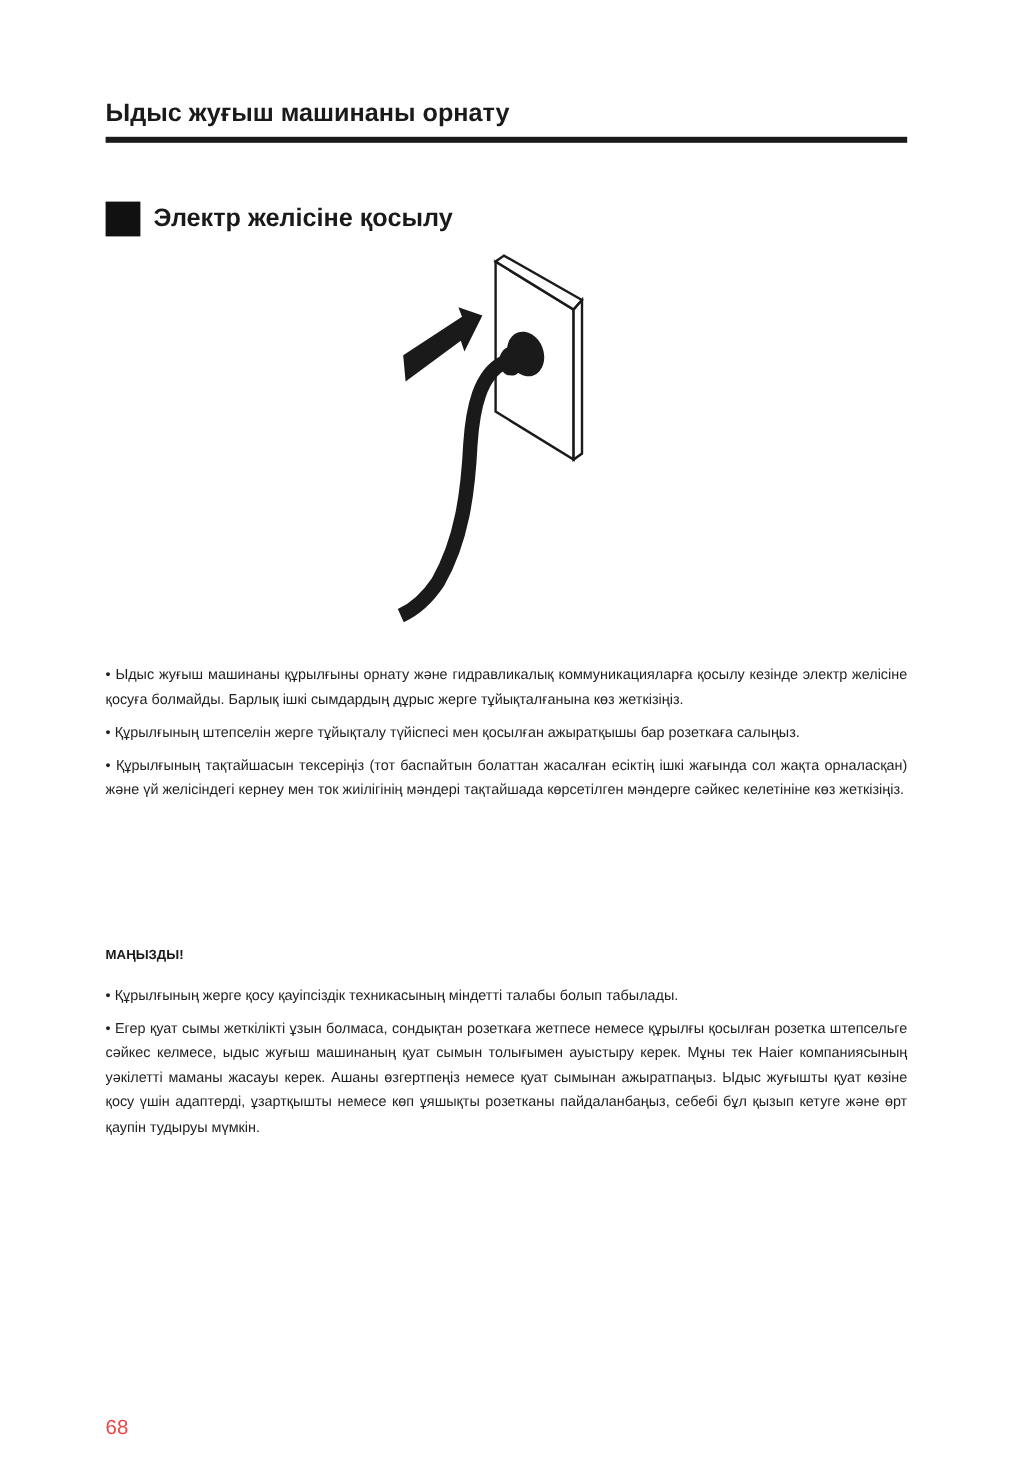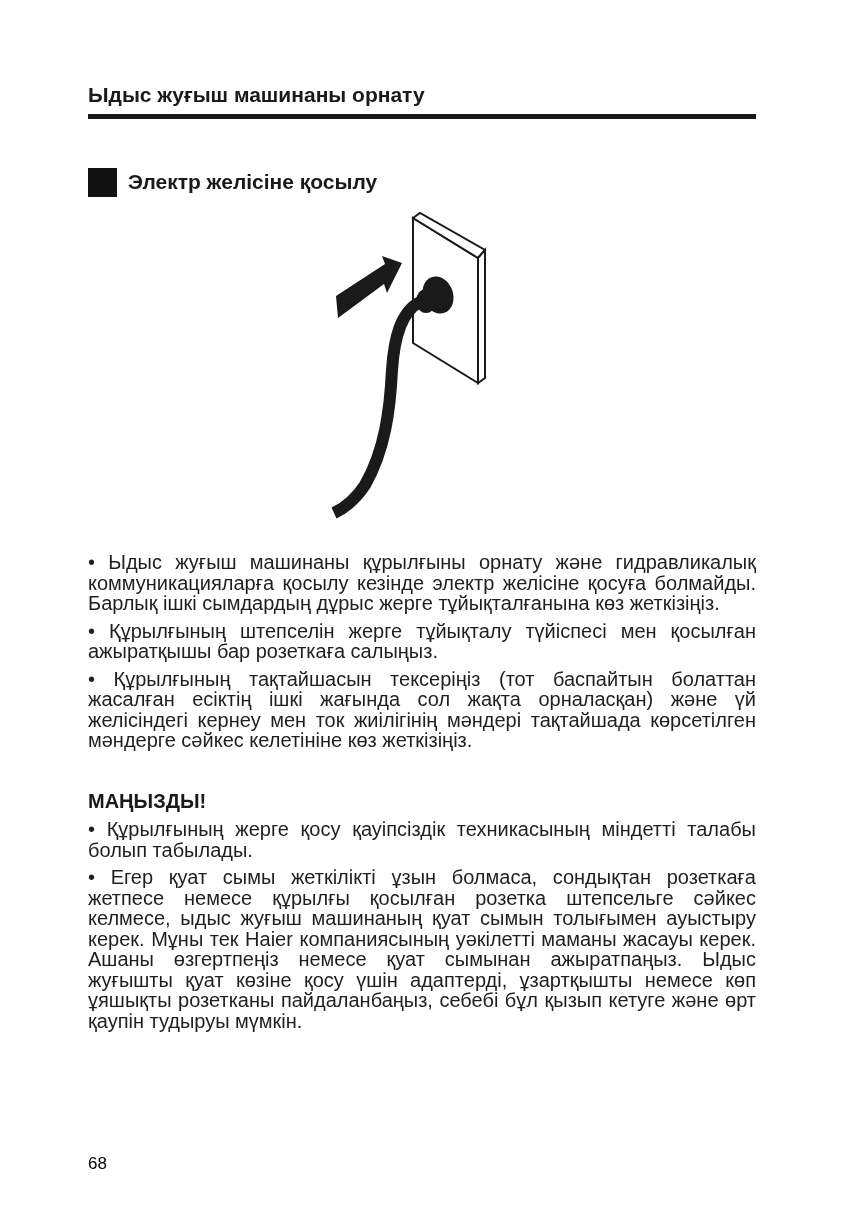--- a/index.html
+++ b/index.html
@@ -58,44 +58,44 @@
     position: absolute;
     left: 320px;
     top: 200px;
     width: 200px;
     height: 340px;
   }
   .body-text {
     position: absolute;
     left: 88px;
     width: 668px;
-    font-size: 20px;
+    font-size: 12px;
     line-height: 20.5px;
     color: #1f1f1f;
     text-align: justify;
   }
   .para {
     margin: 0 0 7px 0;
   }
   .block1 { top: 552px; }
   .important-title {
     position: absolute;
     left: 88px;
     top: 790px;
-    font-size: 20px;
+    font-size: 11px;
     font-weight: bold;
     color: #1a1a1a;
   }
   .block2 { top: 819px; }
   .page-number {
     position: absolute;
     left: 88px;
-    top: 1154px;
+    top: 1180px;
     font-size: 17px;
-    color: #000000;
+    color: #ef4444;
   }
 </style>
 </head>
 <body>
 
 <div class="page-title">Ыдыс жуғыш машинаны орнату</div>
 <div class="title-rule"></div>
 
 <div class="section-head">
   <div class="section-square"></div>

